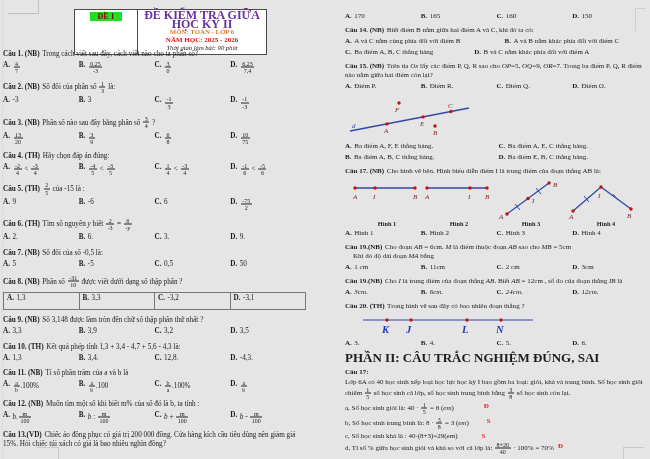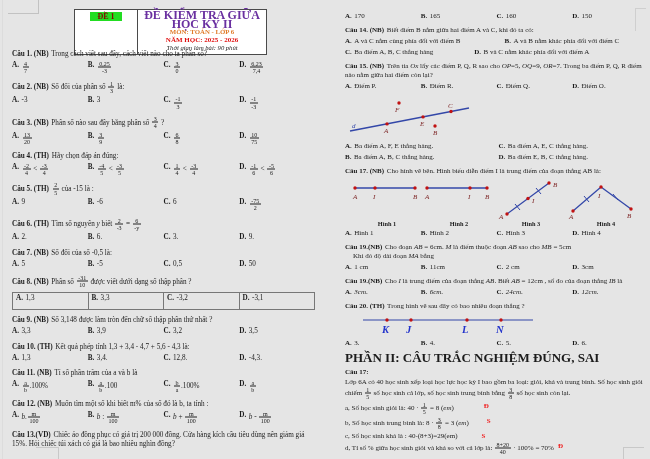--- a/index.html
+++ b/index.html
@@ -17,21 +17,21 @@
   .eh-left{width:62px;border-right:1px solid #4a4a4a;display:flex;justify-content:center;align-items:flex-start;padding-top:2px;}
   .de1{background:var(--exam-code-bg,#22dd22);color:var(--exam-code-text,#8b0000);font-weight:bold;font-size:8px;line-height:9px;padding:0 7px;}
   .eh-right{flex:1;text-align:center;padding:1px 0 2px;}
   .t1{color:var(--exam-title,#6a30a0);font-weight:bold;font-size:12px;line-height:8.5px;}
   .t2{color:var(--exam-subject,#e07b2a);font-weight:bold;font-size:6.8px;line-height:8px;}
   .t3{color:var(--exam-year,#e01010);font-weight:bold;font-size:7px;line-height:8px;}
   .t4{font-style:italic;font-size:6.6px;line-height:8px;color:#222;}
 
   
   .col{position:absolute;top:0;font-size:7.2px;line-height:9px;}
-  .col-left{left:12px;top:50px;width:303px;}
+  .col-left{left:3px;top:50px;width:303px;}
   .col-right{left:345px;top:10px;width:303px;font-size:7px;}
   .q{margin-bottom:5px;}
   .col-left .q{margin-bottom:6.5px;}
   .ql{font-weight:bold;margin-right:1px;text-align:center;}
   .qt2{padding-left:8px;}
   .optrow{display:flex;align-items:flex-start;margin-top:2px;min-height:9px;}
   .opt{flex:1;display:flex;align-items:flex-start;padding-right:2px;}
   .ok{font-weight:bold;margin-right:2.5px;white-space:nowrap;}
   .optrow.boxed{border:1px solid #777;margin-top:3px;min-height:15px;}
   .optrow.boxed .opt{border-right:1px solid #777;padding:1px 3px 6px 3px;}

